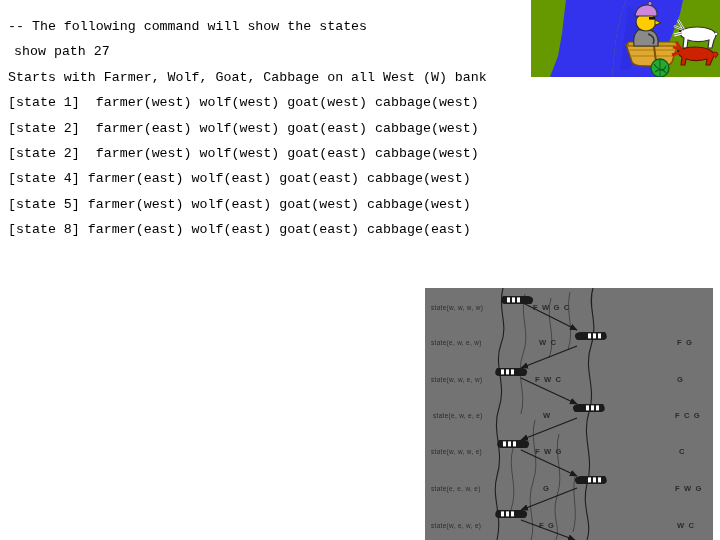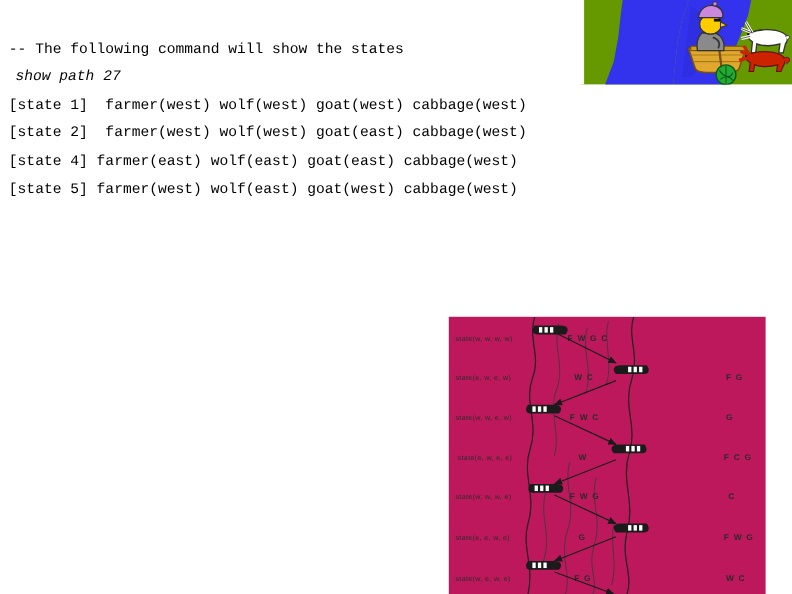--- a/index.html
+++ b/index.html
@@ -26,44 +26,44 @@
   .term-line {
     font-family: "Liberation Mono", "DejaVu Sans Mono", monospace;
     font-size: 13.3px;
     line-height: 25.4px;
     color: #000000;
     white-space: pre;
     letter-spacing: 0px;
     height: 25.4px;
   }
   .term-line.indent-0 { padding-left: 8px; }
-  .term-line.indent-1 { padding-left: 14px; font-style: italic; }
-  #line-header     { margin-top: 32px; }
+  .term-line.indent-1 { padding-left: 14px; }
+  #line-header     { margin-top: 14px; }
 
   
   #illustration {
     position: absolute;
     left: 528px;
     top: 0;
     width: 192px;
     height: 77px;
     overflow: hidden;
     background: #ffffff;
   }
   #illustration svg { display: block; }
 
   
   #diagram {
     position: absolute;
-    left: 408px;
+    left: 425px;
     top: 288px;
     width: 288px;
     height: 252px;
     overflow: hidden;
-    background: #be185d;
+    background: #737373;
   }
   #diagram svg { display: block; }
 
   .dgm-label {
     font-family: "Liberation Sans", "DejaVu Sans", sans-serif;
     font-size: 6.4px;
     fill: #2b2b2b;
     letter-spacing: 0.35px;
   }
   .dgm-bank {
@@ -73,24 +73,27 @@
     fill: #2b2b2b;
     letter-spacing: 1.1px;
   }
 </style>
 </head>
 <body>
 
 <div id="terminal">
   <div class="term-line indent-0" id="line-header">-- The following command will show the states</div>
   <div class="term-line indent-1">show path 27</div>
+  <div class="term-line indent-0">Starts with Farmer, Wolf, Goat, Cabbage on all West (W) bank</div>
   <div class="term-line indent-0">[state 1]  farmer(west) wolf(west) goat(west) cabbage(west)</div>
+  <div class="term-line indent-0">[state 2]  farmer(east) wolf(west) goat(east) cabbage(west)</div>
   <div class="term-line indent-0">[state 2]  farmer(west) wolf(west) goat(east) cabbage(west)</div>
   <div class="term-line indent-0">[state 4] farmer(east) wolf(east) goat(east) cabbage(west)</div>
   <div class="term-line indent-0">[state 5] farmer(west) wolf(east) goat(west) cabbage(west)</div>
+  <div class="term-line indent-0">[state 8] farmer(east) wolf(east) goat(east) cabbage(east)</div>
 </div>
 
 <div id="illustration">
   <svg width="192" height="77" viewBox="0 0 192 77" xmlns="http://www.w3.org/2000/svg">
 
     <rect x="0" y="0" width="192" height="77" fill="#669900"></rect>
 
     <rect x="0" y="0" width="3" height="77" fill="#ffffff"></rect>
 
     <path d="M 38 0 L 98 0 L 92 18 L 88 38 L 86 56 L 84 77 L 22 77 L 30 56 L 34 34 L 36 16 Z" fill="#3333ee"></path>

